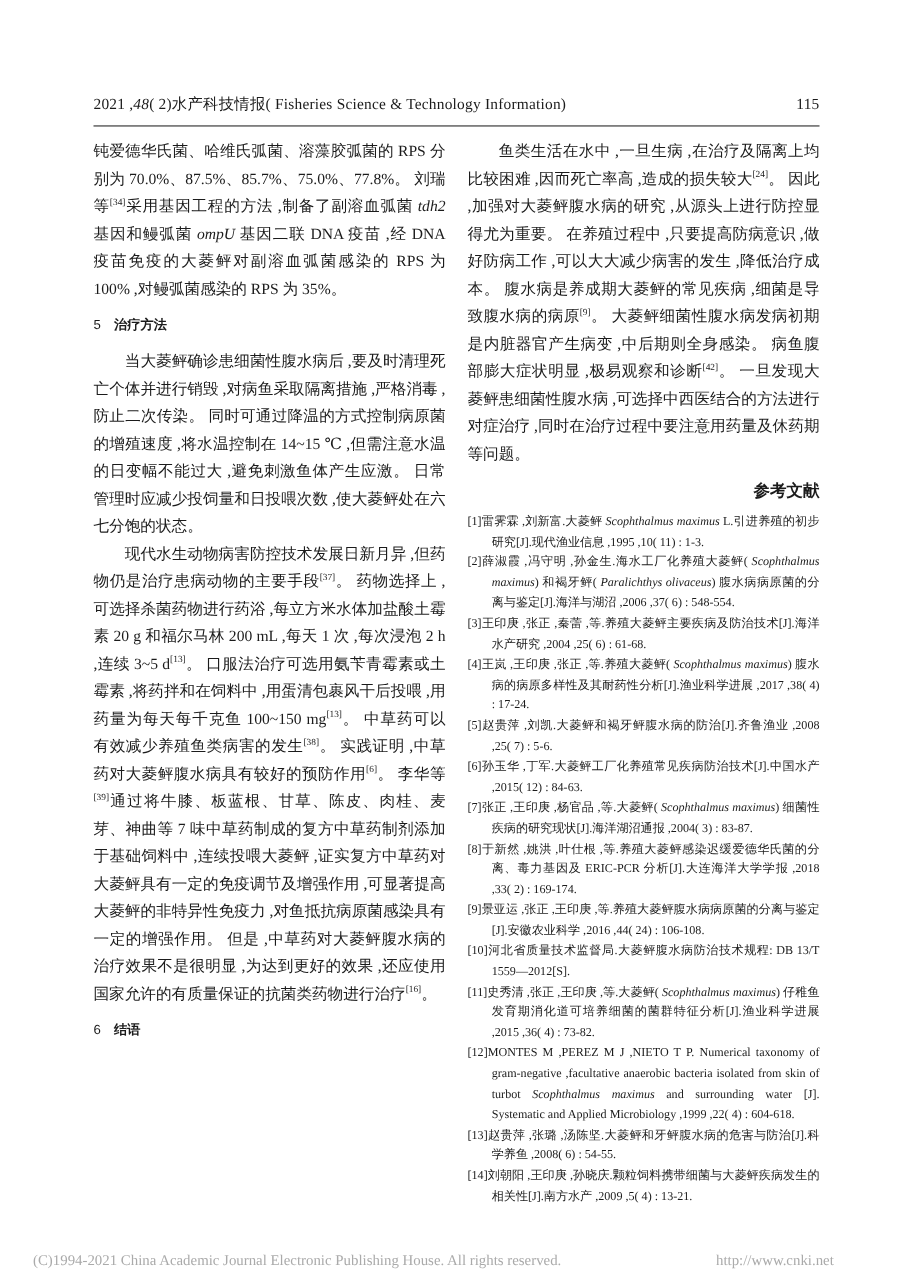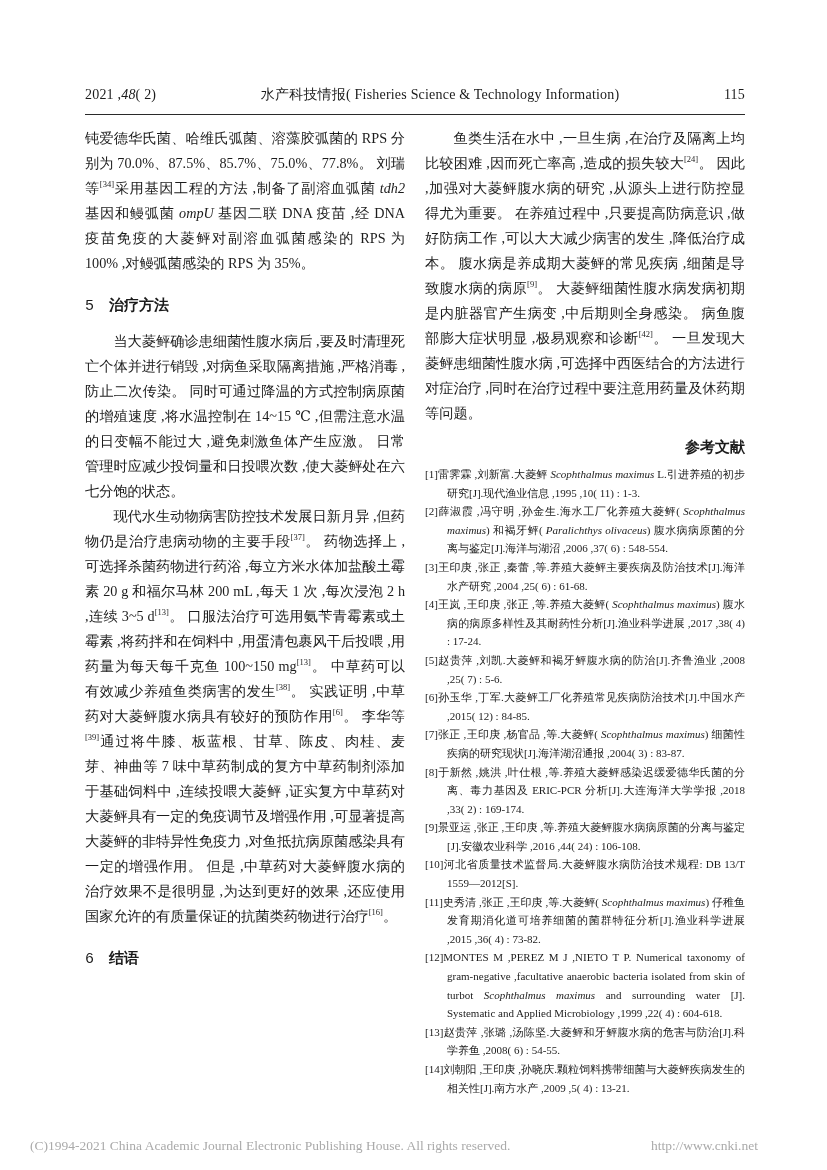--- a/index.html
+++ b/index.html
@@ -11,36 +11,36 @@
     color: #1b1b1b;
     font-family: "Liberation Serif", "DejaVu Serif", serif;
     overflow: hidden;
   }
   .header {
     position: absolute;
     top: 86px; left: 85px; width: 660px;
     display: flex; justify-content: space-between; align-items: baseline;
     font-size: 14px; letter-spacing: 0.2px;
   }
-  .header .journal { flex: 1; text-align: center; }
+  .header .journal { flex: 1; }
   .header-rule {
     position: absolute; top: 114px; left: 85px; width: 660px;
     border-top: 1.6px solid #2a2a2a; height: 0;
   }
   .columns {
     position: absolute; top: 126px; left: 85px; width: 660px;
     display: flex; gap: 20px;
   }
   .col { width: 320px; text-align: justify; font-size: 14.2px; line-height: 25px; }
   .col p { margin: 0; text-indent: 2em; }
   .col p.noindent { text-indent: 0; }
   h2.section-heading {
-    font-family: Liberation Mono, monospace;
-    font-weight: 600; font-size: 15px;
-    margin: 20px 0 11px 0; text-indent: 0; line-height: 22px;
+    font-family: Liberation Sans, sans-serif;
+    font-weight: 600; font-size: 12px;
+    margin: 8px 0 11px 0; text-indent: 0; line-height: 22px;
   }
   h2.section-heading .sec-num { margin-right: 1em; font-weight: 500; }
   .refs-title {
     font-family: "Liberation Sans", "DejaVu Sans", sans-serif;
     font-weight: 600; font-size: 15px; text-align: right;
     margin: 10px 0 7px 0; line-height: 22px;
   }
   .refs { }
   .ref {
     font-size: 11px; line-height: 18.6px;
@@ -85,21 +85,21 @@
 
     <section class="col">
       <p>鱼类生活在水中 ,一旦生病 ,在治疗及隔离上均比较困难 ,因而死亡率高 ,造成的损失较大<sup>[24]</sup>。 因此 ,加强对大菱鲆腹水病的研究 ,从源头上进行防控显得尤为重要。 在养殖过程中 ,只要提高防病意识 ,做好防病工作 ,可以大大减少病害的发生 ,降低治疗成本。 腹水病是养成期大菱鲆的常见疾病 ,细菌是导致腹水病的病原<sup>[9]</sup>。 大菱鲆细菌性腹水病发病初期是内脏器官产生病变 ,中后期则全身感染。 病鱼腹部膨大症状明显 ,极易观察和诊断<sup>[42]</sup>。 一旦发现大菱鲆患细菌性腹水病 ,可选择中西医结合的方法进行对症治疗 ,同时在治疗过程中要注意用药量及休药期等问题。</p>
       <h3 class="refs-title">参考文献</h3>
       <div class="refs">
           <div class="ref">[1]雷霁霖 ,刘新富.大菱鲆 <i>Scophthalmus maximus</i> L.引进养殖的初步研究[J].现代渔业信息 ,1995 ,10( 11) : 1-3.</div>
           <div class="ref">[2]薛淑霞 ,冯守明 ,孙金生.海水工厂化养殖大菱鲆( <i>Scophthalmus maximus</i>) 和褐牙鲆( <i>Paralichthys olivaceus</i>) 腹水病病原菌的分离与鉴定[J].海洋与湖沼 ,2006 ,37( 6) : 548-554.</div>
           <div class="ref">[3]王印庚 ,张正 ,秦蕾 ,等.养殖大菱鲆主要疾病及防治技术[J].海洋水产研究 ,2004 ,25( 6) : 61-68.</div>
           <div class="ref">[4]王岚 ,王印庚 ,张正 ,等.养殖大菱鲆( <i>Scophthalmus maximus</i>) 腹水病的病原多样性及其耐药性分析[J].渔业科学进展 ,2017 ,38( 4) : 17-24.</div>
           <div class="ref">[5]赵贵萍 ,刘凯.大菱鲆和褐牙鲆腹水病的防治[J].齐鲁渔业 ,2008 ,25( 7) : 5-6.</div>
-          <div class="ref">[6]孙玉华 ,丁军.大菱鲆工厂化养殖常见疾病防治技术[J].中国水产 ,2015( 12) : 84-85.</div>
+          <div class="ref">[6]孙玉华 ,丁军.大菱鲆工厂化养殖常见疾病防治技术[J].中国水产 ,2015( 12) : 84-63.</div>
           <div class="ref">[7]张正 ,王印庚 ,杨官品 ,等.大菱鲆( <i>Scophthalmus maximus</i>) 细菌性疾病的研究现状[J].海洋湖沼通报 ,2004( 3) : 83-87.</div>
           <div class="ref">[8]于新然 ,姚洪 ,叶仕根 ,等.养殖大菱鲆感染迟缓爱德华氏菌的分离、毒力基因及 ERIC-PCR 分析[J].大连海洋大学学报 ,2018 ,33( 2) : 169-174.</div>
           <div class="ref">[9]景亚运 ,张正 ,王印庚 ,等.养殖大菱鲆腹水病病原菌的分离与鉴定[J].安徽农业科学 ,2016 ,44( 24) : 106-108.</div>
           <div class="ref">[10]河北省质量技术监督局.大菱鲆腹水病防治技术规程: DB 13/T 1559—2012[S].</div>
           <div class="ref">[11]史秀清 ,张正 ,王印庚 ,等.大菱鲆( <i>Scophthalmus maximus</i>) 仔稚鱼发育期消化道可培养细菌的菌群特征分析[J].渔业科学进展 ,2015 ,36( 4) : 73-82.</div>
           <div class="ref">[12]MONTES M ,PEREZ M J ,NIETO T P. Numerical taxonomy of gram-negative ,facultative anaerobic bacteria isolated from skin of turbot <i>Scophthalmus maximus</i> and surrounding water [J]. Systematic and Applied Microbiology ,1999 ,22( 4) : 604-618.</div>
           <div class="ref">[13]赵贵萍 ,张璐 ,汤陈坚.大菱鲆和牙鲆腹水病的危害与防治[J].科学养鱼 ,2008( 6) : 54-55.</div>
           <div class="ref">[14]刘朝阳 ,王印庚 ,孙晓庆.颗粒饲料携带细菌与大菱鲆疾病发生的相关性[J].南方水产 ,2009 ,5( 4) : 13-21.</div>
         </div>
     </section>

